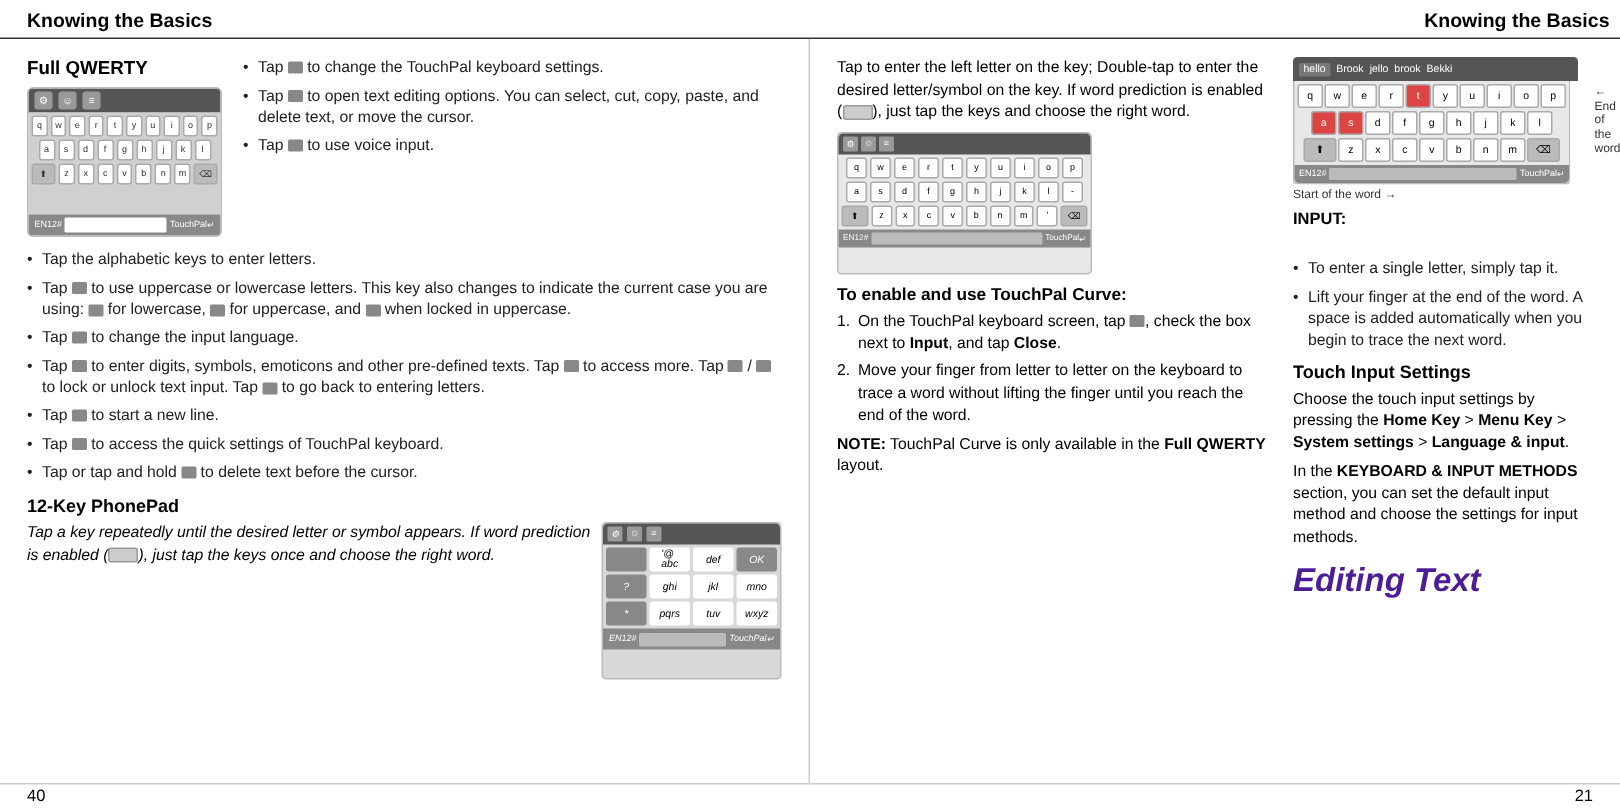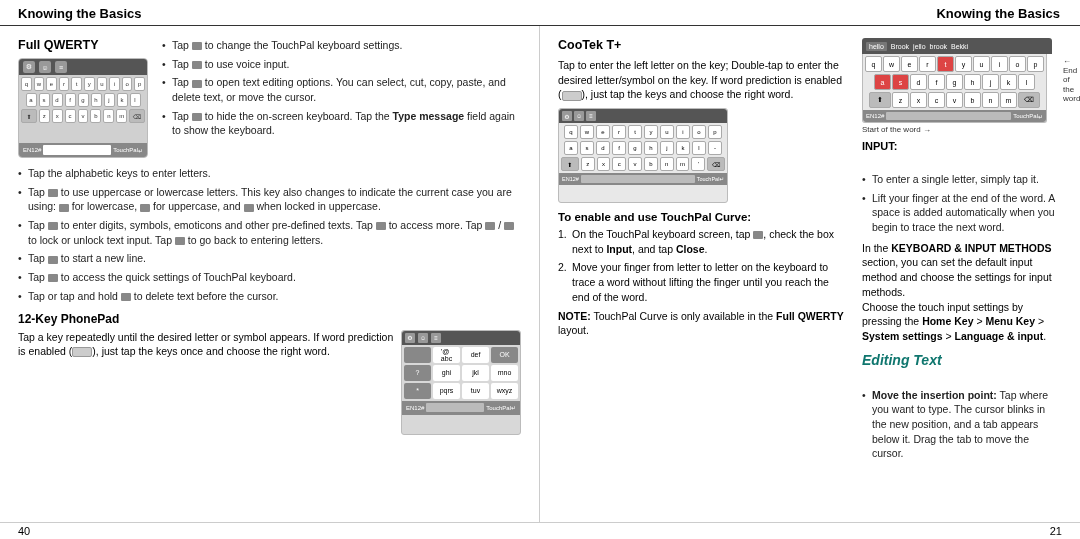--- a/index.html
+++ b/index.html
@@ -10,21 +10,21 @@
       width: 1080px;
       height: 539px;
       overflow: hidden;
       display: flex;
       flex-direction: column;
     }
     .header {
       display: flex;
       justify-content: space-between;
       align-items: flex-end;
-      padding: 6px 20px 4px 18px;
+      padding: 6px 7px 4px 18px;
       border-bottom: 1.5px solid #333;
     }
     .header-title {
       font-size: 13px;
       font-weight: bold;
     }
     .content {
       display: flex;
       flex: 1;
       overflow: hidden;
@@ -157,20 +157,21 @@
     }
     .sub-section-title {
       font-size: 12px;
       font-weight: bold;
       margin-bottom: 4px;
     }
     .phonekb-container {
       display: flex;
       gap: 2px;
       margin-top: 4px;
+      font-style: italic;
     }
     .right-main {
       display: flex;
       gap: 14px;
     }
     .cootek-section {
       margin-bottom: 8px;
     }
     .enable-section {
       margin-top: 6px;
@@ -199,25 +200,25 @@
       line-height: 1.4;
     }
     .note-text b {
       font-weight: bold;
     }
     .editing-text-section {
       margin-top: 6px;
       border-top: none;
     }
     .editing-big-title {
-      font-size: 14px;
+      font-size: 22px;
       font-weight: bold;
       font-style: italic;
       margin-bottom: 8px;
-      color: #0f766e;
+      color: #4c1d95;
     }
     .touch-input-section {
       margin-top: 6px;
     }
     .tips-section {
       margin-top: 6px;
     }
     .tips-title {
       font-weight: bold;
       margin-bottom: 4px;
@@ -305,30 +306,30 @@
             <span style="flex:1; background:#fff; height:10px; border-radius:1px; margin: 0 2px;"></span>
             <span>TouchPal</span>
             <span>↵</span>
           </div>
         </div>
       </div>
 
       <div style="flex:1;">
         <ul class="bullet-list">
           <li>Tap <span style="display:inline-block;width:10px;height:8px;background:#888;border-radius:1px;vertical-align:middle;"></span> to change the TouchPal keyboard settings.</li>
+          <li>Tap <span style="display:inline-block;width:10px;height:8px;background:#888;border-radius:1px;vertical-align:middle;"></span> to open text editing options. You can select, cut, copy, paste, and delete text, or move the cursor.</li>
           <li>Tap <span style="display:inline-block;width:10px;height:8px;background:#888;border-radius:1px;vertical-align:middle;"></span> to use voice input.</li>
-          <li>Tap <span style="display:inline-block;width:10px;height:8px;background:#888;border-radius:1px;vertical-align:middle;"></span> to open text editing options. You can select, cut, copy, paste, and delete text, or move the cursor.</li>
-          <li>Tap <span style="display:inline-block;width:10px;height:8px;background:#888;border-radius:1px;vertical-align:middle;"></span> to hide the on-screen keyboard. Tap the <b>Type message</b> field again to show the keyboard.</li>
         </ul>
       </div>
     </div>
 
     <ul class="bullet-list">
       <li>Tap the alphabetic keys to enter letters.</li>
       <li>Tap <span style="display:inline-block;width:10px;height:8px;background:#888;border-radius:1px;vertical-align:middle;"></span> to use uppercase or lowercase letters. This key also changes to indicate the current case you are using: <span style="display:inline-block;width:10px;height:8px;background:#888;border-radius:1px;vertical-align:middle;"></span> for lowercase, <span style="display:inline-block;width:10px;height:8px;background:#888;border-radius:1px;vertical-align:middle;"></span> for uppercase, and <span style="display:inline-block;width:10px;height:8px;background:#888;border-radius:1px;vertical-align:middle;"></span> when locked in uppercase.</li>
+      <li>Tap <span style="display:inline-block;width:10px;height:8px;background:#888;border-radius:1px;vertical-align:middle;"></span> to change the input language.</li>
       <li>Tap <span style="display:inline-block;width:10px;height:8px;background:#888;border-radius:1px;vertical-align:middle;"></span> to enter digits, symbols, emoticons and other pre-defined texts. Tap <span style="display:inline-block;width:10px;height:8px;background:#888;border-radius:1px;vertical-align:middle;"></span> to access more. Tap <span style="display:inline-block;width:10px;height:8px;background:#888;border-radius:1px;vertical-align:middle;"></span> / <span style="display:inline-block;width:10px;height:8px;background:#888;border-radius:1px;vertical-align:middle;"></span> to lock or unlock text input. Tap <span style="display:inline-block;width:10px;height:8px;background:#888;border-radius:1px;vertical-align:middle;"></span> to go back to entering letters.</li>
       <li>Tap <span style="display:inline-block;width:10px;height:8px;background:#888;border-radius:1px;vertical-align:middle;"></span> to start a new line.</li>
       <li>Tap <span style="display:inline-block;width:10px;height:8px;background:#888;border-radius:1px;vertical-align:middle;"></span> to access the quick settings of TouchPal keyboard.</li>
       <li>Tap or tap and hold <span style="display:inline-block;width:10px;height:8px;background:#888;border-radius:1px;vertical-align:middle;"></span> to delete text before the cursor.</li>
     </ul>
 
     <div class="sub-section">
       <div class="sub-section-title">12-Key PhonePad</div>
       <div class="phonekb-container">
         <div style="flex:1;">
@@ -368,21 +369,20 @@
 
   </div>
 
   <div class="right-column">
 
     <div class="right-main">
 
       <div style="flex:1;">
 
         <div class="cootek-section">
-          <div class="section-title">CooTek T+</div>
           <p style="line-height:1.4;margin-bottom:6px;">Tap to enter the left letter on the key; Double-tap to enter the desired letter/symbol on the key. If word prediction is enabled (<span class="inline-img"></span>), just tap the keys and choose the right word.</p>
 
           <div style="width:170px;height:95px;border:1px solid #bbb;border-radius:3px;background:#e8e8e8;margin-bottom:6px;">
             <div style="background:#555;height:14px;border-radius:3px 3px 0 0;display:flex;align-items:center;padding:0 3px;gap:2px;">
               <span style="width:10px;height:10px;background:#999;border-radius:1px;font-size:6px;color:#fff;display:flex;align-items:center;justify-content:center;">⚙</span>
               <span style="width:10px;height:10px;background:#999;border-radius:1px;font-size:6px;color:#fff;display:flex;align-items:center;justify-content:center;">☺</span>
               <span style="width:10px;height:10px;background:#999;border-radius:1px;font-size:6px;color:#fff;display:flex;align-items:center;justify-content:center;">≡</span>
             </div>
             <div style="padding:2px;display:flex;flex-direction:column;gap:2px;">
               <div style="display:flex;gap:2px;justify-content:center;">
@@ -513,29 +513,27 @@
 
         <div class="tips-section">
           <div class="tips-title">INPUT:</div>
           <ul class="right-bullets">
             <li>To enter a single letter, simply tap it.</li>
             <li>Lift your finger at the end of the word. A space is added automatically when you begin to trace the next word.</li>
           </ul>
         </div>
 
         <div class="touch-input-section">
+          <div class="sub-section-title">Touch Input Settings</div>
+          <p style="line-height:1.4;margin-bottom:4px;">Choose the touch input settings by pressing the <b>Home Key</b> &gt; <b>Menu Key</b> &gt; <b>System settings</b> &gt; <b>Language &amp; input</b>.</p>
           <p style="line-height:1.4;">In the <b>KEYBOARD &amp; INPUT METHODS</b> section, you can set the default input method and choose the settings for input methods.</p>
-          <p style="line-height:1.4;margin-bottom:4px;">Choose the touch input settings by pressing the <b>Home Key</b> &gt; <b>Menu Key</b> &gt; <b>System settings</b> &gt; <b>Language &amp; input</b>.</p>
         </div>
 
         <div class="editing-text-section" style="margin-top:8px;">
           <div class="editing-big-title">Editing Text</div>
-          <ul class="right-bullets">
-            <li><b>Move the insertion point:</b> Tap where you want to type. The cursor blinks in the new position, and a tab appears below it. Drag the tab to move the cursor.</li>
-          </ul>
         </div>
 
       </div>
     </div>
 
   </div>
 </div>
 
 <div class="page-numbers">
   <span>40</span>

